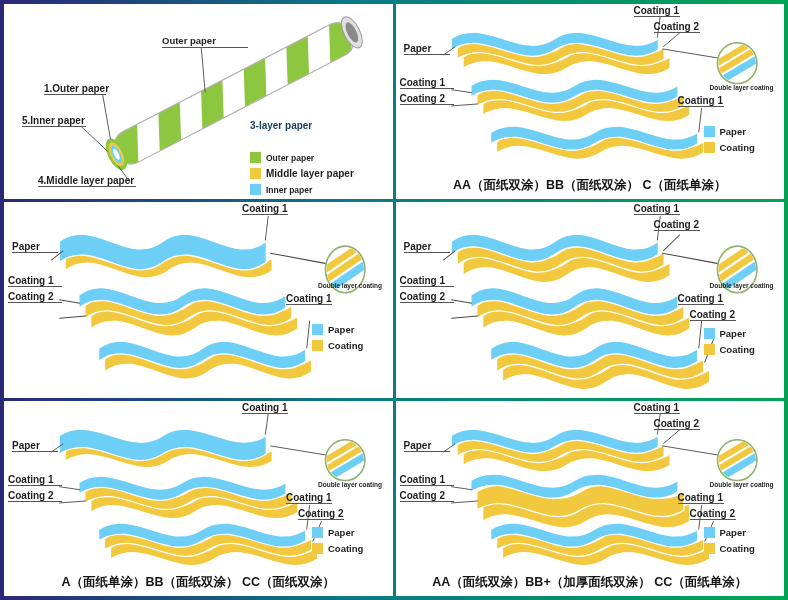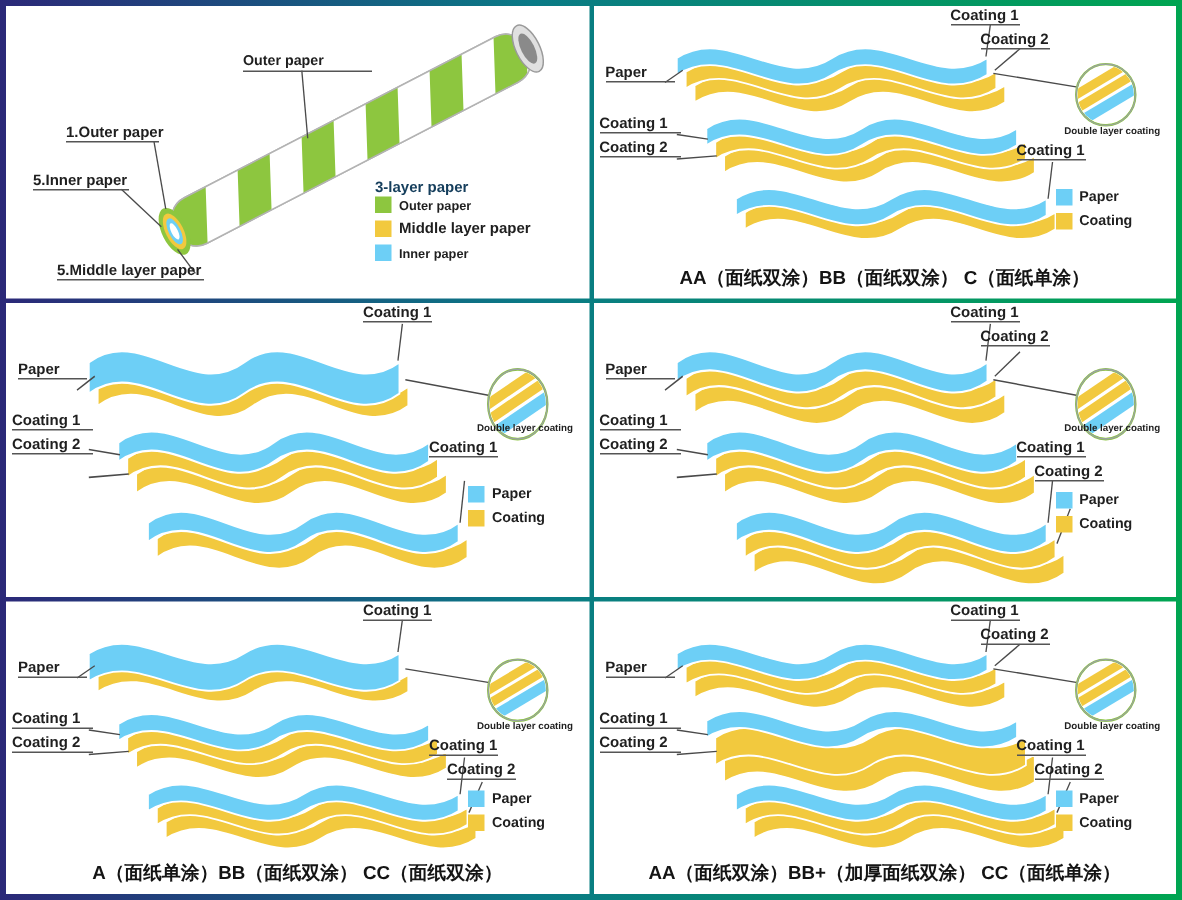--- a/index.html
+++ b/index.html
@@ -23,21 +23,21 @@
   .maglabel { position:absolute; font-size:6.5px; font-weight:700; color:#1f1f1f; text-align:center; line-height:8px; }
   .legend { position:absolute; }
   .lg-row { display:flex; align-items:center; gap:5px; margin-bottom:5px; }
   .sq { width:11px; height:11px; display:inline-block; }
   .sq-paper  { background:#6DCFF6; }
   .sq-coat   { background:#F2C93E; }
   .sq-green  { background:#8DC63F; }
   .sq-yellow { background:#F2C93E; }
   .sq-blue   { background:#6DCFF6; }
   .lg-txt { font-size:9.5px; font-weight:700; color:#1f1f1f; white-space:nowrap; }
-  .legend3-title { font-size:10px; font-weight:700; color:#153e5c; margin-bottom:0; white-space:nowrap; }
+  .legend3-title { font-size:10px; font-weight:700; color:#153e5c; margin-bottom:21px; white-space:nowrap; }
   .caption {
     height:24px; line-height:20px; text-align:center;
     font-size:12.5px; font-weight:700; color:#141414; white-space:nowrap;
   }
 </style>
 </head>
 <body>
 
 <svg width="0" height="0" style="position:absolute" aria-hidden="true">
   <defs>
@@ -83,21 +83,21 @@
           </g>
         </g>
         <path class="ld" d="M200,43 L204,88"></path>
         <path class="ld" d="M100,90 L108,135"></path>
         <path class="ld" d="M78,122 L105,147"></path>
         <path class="ld" d="M128,178 L116,162"></path>
       </svg>
       <div class="lbl" style="left:158px;top:31px;width:86px;font-size:9.5px;line-height:12px">Outer paper</div>
       <div class="lbl" style="left:40px;top:80px;width:62px">1.Outer paper</div>
       <div class="lbl" style="left:18px;top:112px;width:64px">5.Inner paper</div>
-      <div class="lbl" style="left:34px;top:172px;width:98px">5.Middle layer paper</div>
+      <div class="lbl" style="left:34px;top:172px;width:98px">4.Middle layer paper</div>
       <div class="legend" style="left:246px;top:116px">
         <div class="legend3-title">3-layer paper</div>
         <div class="lg-row">
             <span class="sq sq-green"></span>
             <span class="lg-txt" style="font-size:8.5px">Outer paper</span>
           </div>
         <div class="lg-row">
             <span class="sq sq-yellow"></span>
             <span class="lg-txt" style="font-size:10px">Middle layer paper</span>
           </div>

